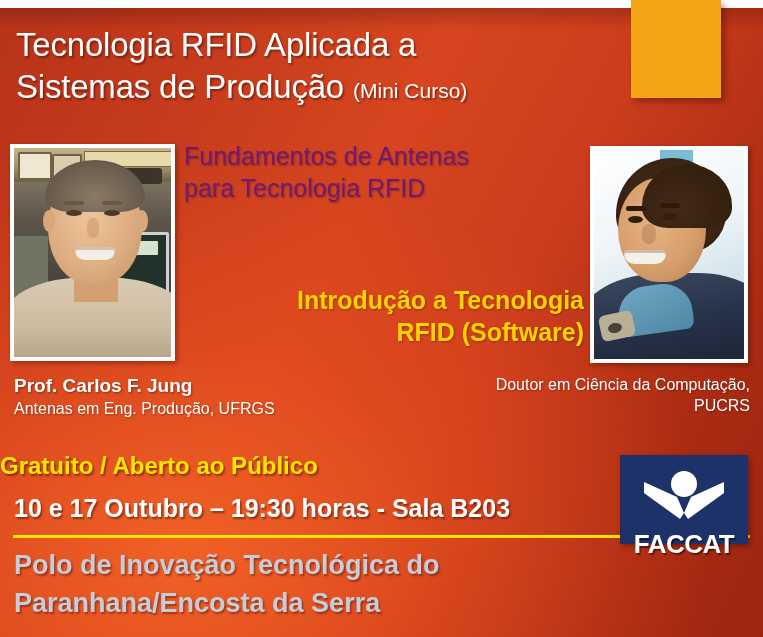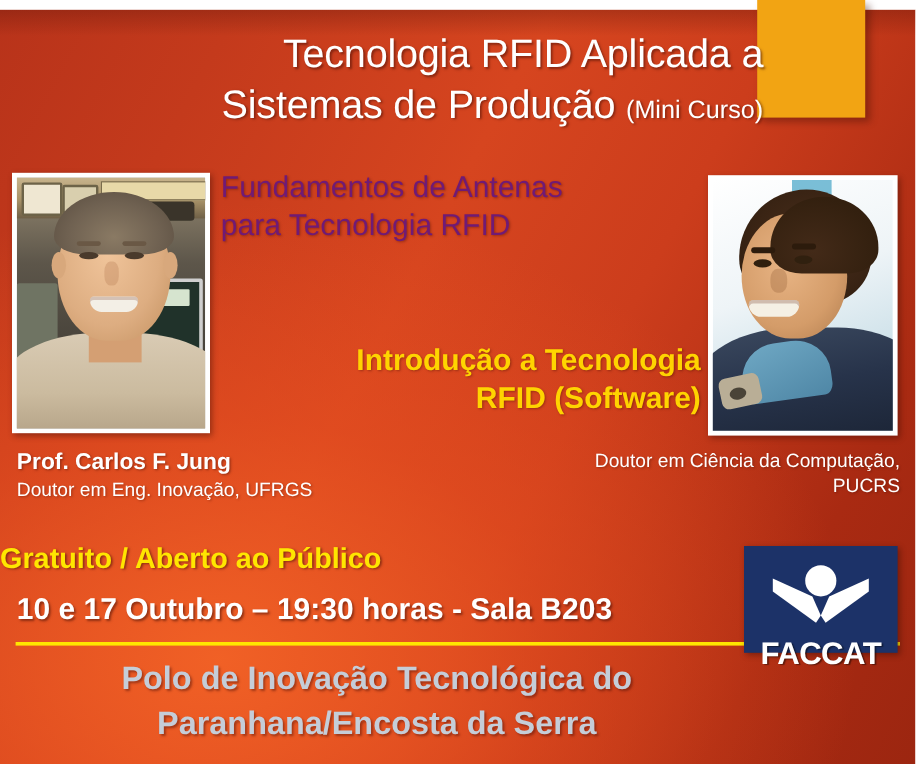--- a/index.html
+++ b/index.html
@@ -57,21 +57,20 @@
     background: #f2a413;
     box-shadow: 4px 4px 6px rgba(60,12,4,0.40);
   }
 
   
   .title-wrap {
     position: absolute;
     left: 16px;
     top: 24px;
     width: 620px;
-    text-align: right;
   }
   .title-line {
     color: #ffffff;
     font-size: 33px;
     font-weight: 400;
     line-height: 42px;
     letter-spacing: -0.2px;
     text-shadow: 1.5px 1.5px 2px rgba(70,14,6,0.55);
     white-space: nowrap;
   }
@@ -285,21 +284,20 @@
   .org {
     position: absolute;
     left: 14px;
     top: 546px;
     width: 600px;
     color: #c5cdd8;
     font-size: 27px;
     font-weight: bold;
     line-height: 38px;
     text-shadow: 1.5px 1.5px 2px rgba(70,14,6,0.45);
-    text-align: center;
   }
 
   
   .logo {
     position: absolute;
     left: 620px;
     top: 455px;
     width: 128px;
     height: 89px;
     background: #1c3268;
@@ -393,21 +391,21 @@
     <div>para Tecnologia RFID</div>
   </div>
 
   <div class="course-2">
     <div>Introdução a Tecnologia</div>
     <div>RFID (Software)</div>
   </div>
 
   <div class="pres-left">
     <div class="pres-name">Prof. Carlos F. Jung</div>
-    <div class="pres-role">Doutor em Eng. Inovação, UFRGS</div>
+    <div class="pres-role">Antenas em Eng. Produção, UFRGS</div>
   </div>
 
   <div class="pres-right">
     <div class="pres-role">Doutor em Ciência da Computação,</div>
     <div class="pres-role">PUCRS</div>
   </div>
 
   <div class="free-line">Gratuito / Aberto ao Público</div>
   <div class="date-line">10 e 17 Outubro – 19:30 horas - Sala B203</div>
 

